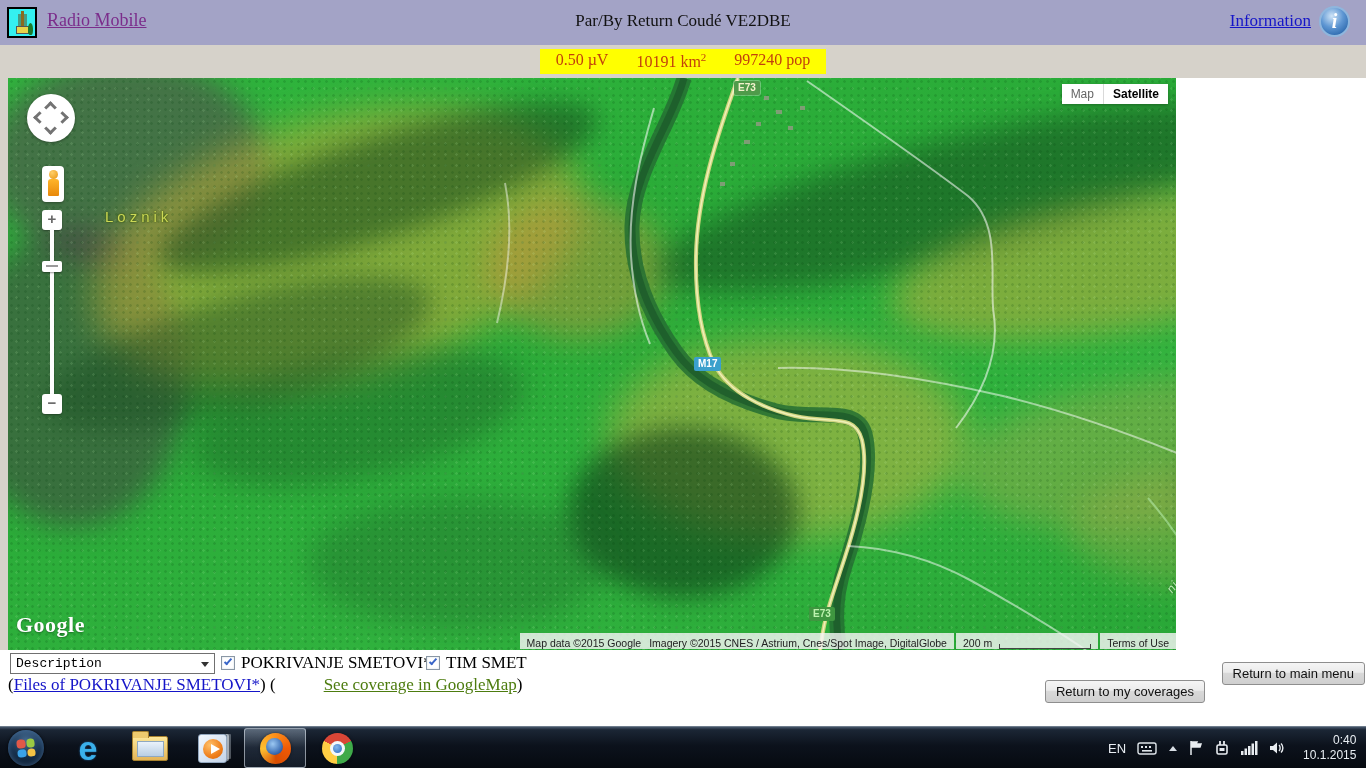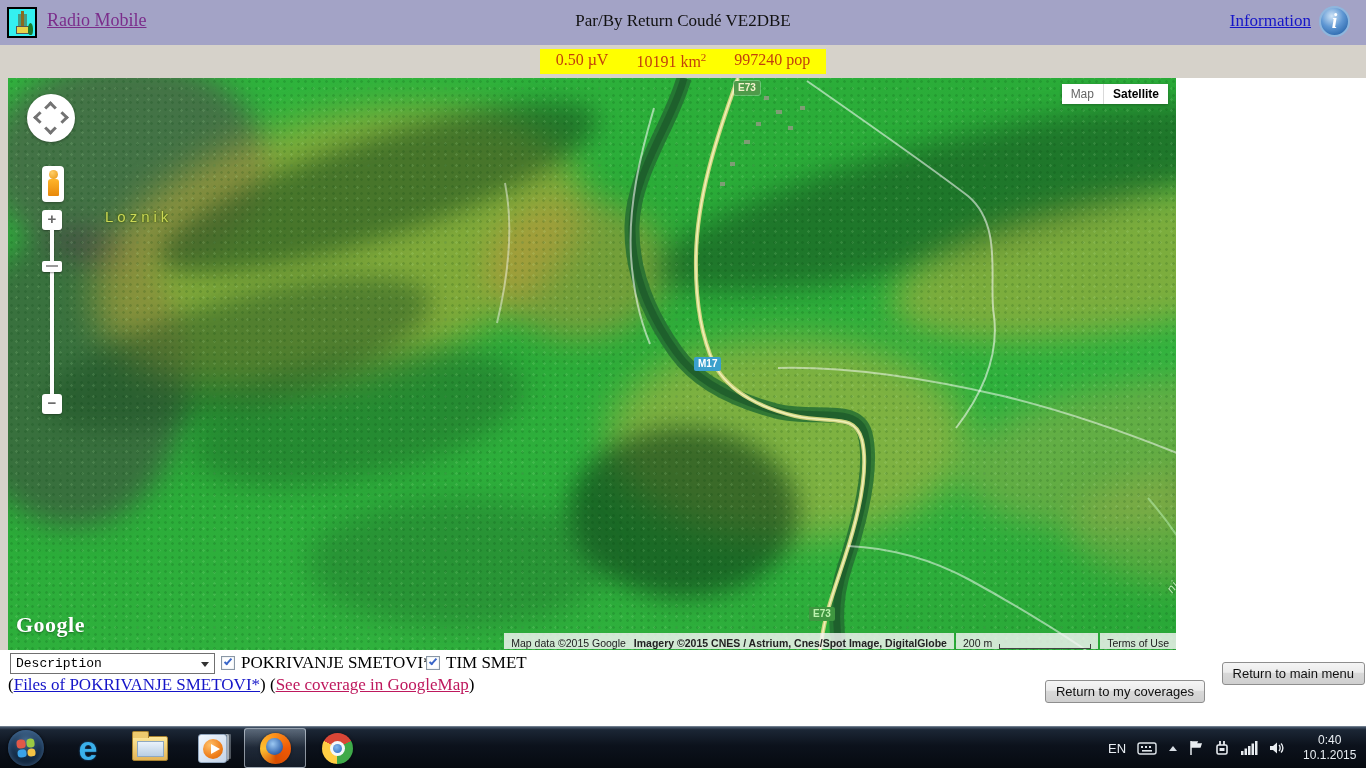--- a/index.html
+++ b/index.html
@@ -87,42 +87,42 @@
              font-size:12px; box-shadow:0 1px 3px rgba(0,0,0,.3); }
   .maptype-btn { background:#fff; padding:3px 9px; color:#666; }
   .maptype-btn.active { font-weight:bold; color:#000; border-left:1px solid #d9d9d9; }
 
   #google-logo { position:absolute; left:8px; top:534px; color:#fff; font-size:22px; font-weight:bold;
                  letter-spacing:.5px; text-shadow:0 1px 2px rgba(0,0,0,.4); }
 
   #attribution { position:absolute; right:0; bottom:1px; height:16px; display:flex; align-items:stretch;
                  font-family:"Liberation Sans",sans-serif; font-size:10.5px; color:#222; }
   #attribution .seg { background:rgba(245,245,245,.82); display:flex; align-items:flex-end; padding:0 7px; margin-left:2px; white-space:nowrap; }
-  #attr-text span + span { margin-left:8px;font-weight:bold; }
+  #attr-text span + span { margin-left:8px; }
   #scale-bar { width:92px; height:5px; border:1px solid #444; border-top:none; margin-left:7px; }
 
   
   #panel { position:absolute; left:0; top:650px; width:1366px; height:76px; background:#fff; }
   #desc-select { position:absolute; left:10px; top:3px; width:205px; height:21px; background:#fff;
                  border:1px solid #707070; font-family:"Liberation Mono",monospace; font-size:13px;
                  line-height:19px; padding-left:5px; color:#000; }
   #desc-select .arrow { position:absolute; right:5px; top:8px; width:0; height:0;
                         border-left:4px solid transparent; border-right:4px solid transparent;
                         border-top:5px solid #333; }
   .checkbox { position:absolute; top:6px; width:14px; height:14px; background:#fff;
               border:1px solid #8a97a5; box-shadow:inset 0 0 2px #cfd8e0; }
   .checkbox .mark { position:absolute; left:2px; top:2px; width:8px; height:4px;
                     border-left:2px solid #3a66c8; border-bottom:2px solid #3a66c8; transform:rotate(-48deg); }
   #cb1 { left:221px; } #cb2 { left:426px; }
   .cb-label { position:absolute; top:3px; font-size:17px; color:#000; }
   #cb1-label { left:241px; } #cb2-label { left:446px; }
   #links-row { position:absolute; left:8px; top:25px; font-size:17px; color:#000; }
   #links-row a { text-decoration:underline; }
   #files-link { color:#1515c8; }
-  #coverage-link { color:#be185d; }
+  #coverage-link { color:#4d7c0f;margin-left:48px; }
   .win-btn { position:absolute; top:12px; height:23px; padding:0 10px;
              font-family:"Liberation Sans",sans-serif; font-size:13px; color:#111;
              background:linear-gradient(#f5f5f5,#ebebeb 45%,#d9d9d9 46%,#cfcfcf);
              border:1px solid #8e8e8e; border-radius:3px; line-height:21px; }
   #btn-coverages { right:161px;margin-top:18px; }
   #btn-mainmenu { right:1px; }
 
   
   #taskbar { position:absolute; left:0; top:726px; width:1366px; height:42px;
              background:linear-gradient(#46566a 0%, #1b2635 7%, #0c121c 45%, #060a10 100%);
@@ -163,21 +163,21 @@
                   background:conic-gradient(from 60deg,#3faa49 0 120deg,#ffce44 120deg 240deg,#da4636 240deg 360deg);
                   box-shadow:0 0 3px rgba(0,0,0,.5); }
   .chrome-shape .hub { position:absolute; left:8px; top:8px; width:15px; height:15px; border-radius:50%;
                        background:#f4f8fb; }
   .chrome-shape .core { position:absolute; left:11px; top:11px; width:9px; height:9px; border-radius:50%;
                         background:radial-gradient(circle at 40% 35%,#84b6ec,#2a6ac0); }
   #tray { position:absolute; left:1108px; top:0; height:42px; display:flex; align-items:center; gap:11px;
           font-family:"Liberation Sans",sans-serif; color:#e8edf2; }
   #tray-lang { font-size:13px; }
   .tray-svg { display:block; }
-  #clock { text-align:center; font-size:12px; line-height:15px; padding-left:6px; }
+  #clock { text-align:right; font-size:12px; line-height:15px; padding-left:6px; }
 
   a { cursor:pointer; }
 </style>
 </head>
 <body>
 
 <div id="header">
   <div id="logo">
     <div class="mast"></div>
       <div class="house"></div>

